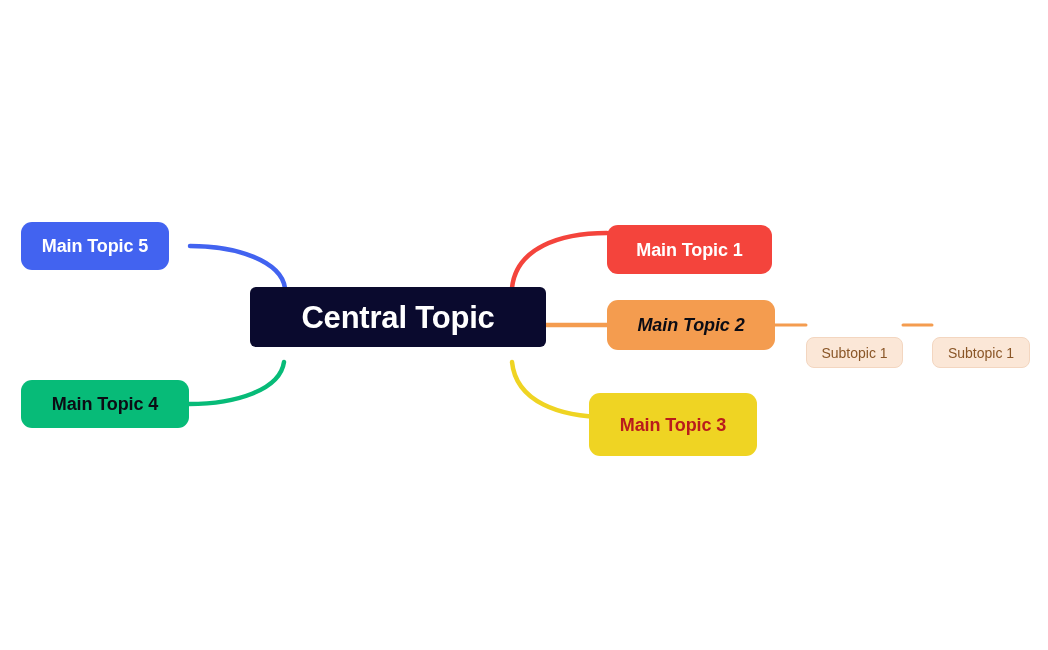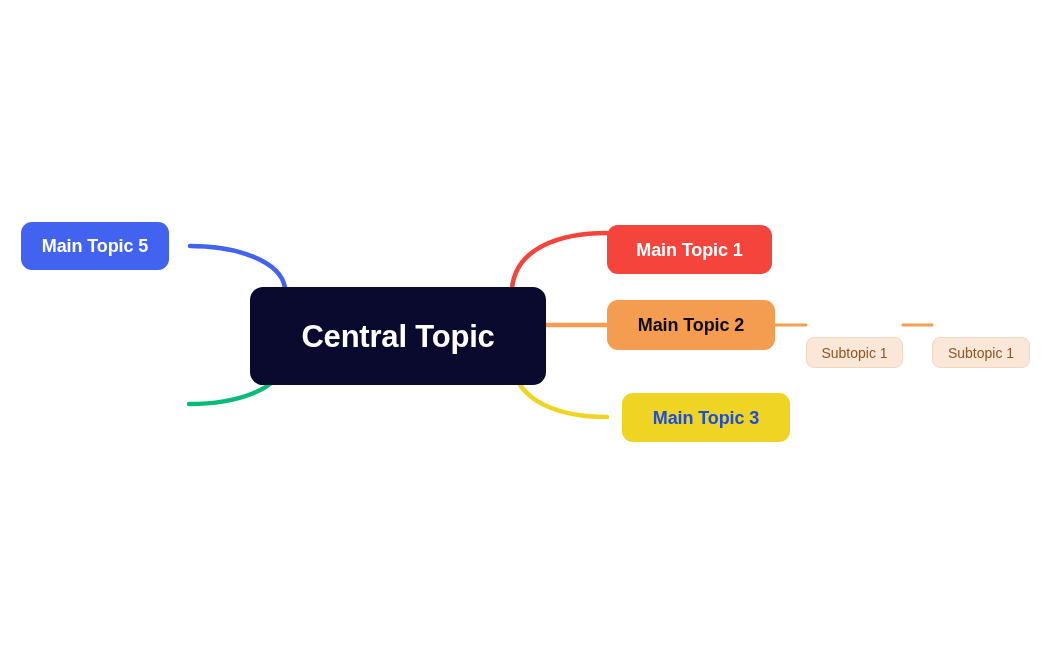--- a/index.html
+++ b/index.html
@@ -36,24 +36,24 @@
     text-align: center;
     white-space: nowrap;
     line-height: 1;
     user-select: none;
   }
   
   #node-central {
     left: 250px;
     top: 287px;
     width: 296px;
-    height: 98px;
+    height: 60px;
     background: #0a0a2e;
     color: #ffffff;
-    border-radius: 13px;
+    border-radius: 6px;
     font-size: 31px;
     font-weight: 600;
     letter-spacing: -0.2px;
   }
   
   .main-node {
     border-radius: 11px;
     font-size: 18px;
     font-weight: 600;
     letter-spacing: -0.1px;
@@ -67,28 +67,29 @@
     color: #ffffff;
     margin-top: 16px;
   }
   #node-main-2 {
     left: 607px;
     top: 300px;
     width: 168px;
     height: 50px;
     background: #f49c4f;
     color: #0c0c14;
+    font-style: italic;
   }
   #node-main-3 {
-    left: 622px;
+    left: 589px;
     top: 393px;
     width: 168px;
-    height: 49px;
+    height: 63px;
     background: #efd423;
-    color: #1d4ed8;
+    color: #b91c1c;
   }
   #node-main-4 {
     left: 21px;
     top: 380px;
     width: 168px;
     height: 48px;
     background: #07bb78;
     color: #0c0c14;
   }
   #node-main-5 {
@@ -144,20 +145,21 @@
   </svg>
 
   <div class="node" id="node-central">Central Topic</div>
 
   <div class="node main-node" id="node-main-1">Main Topic 1</div>
 
   <div class="node main-node" id="node-main-2">Main Topic 2</div>
 
   <div class="node main-node" id="node-main-3">Main Topic 3</div>
 
+  <div class="node main-node" id="node-main-4">Main Topic 4</div>
 
   <div class="node main-node" id="node-main-5">Main Topic 5</div>
 
   <div class="node sub-node" id="node-sub-1">Subtopic 1</div>
 
   <div class="node sub-node" id="node-sub-2">Subtopic 1</div>
 
 </div>
 
 </body></html>

